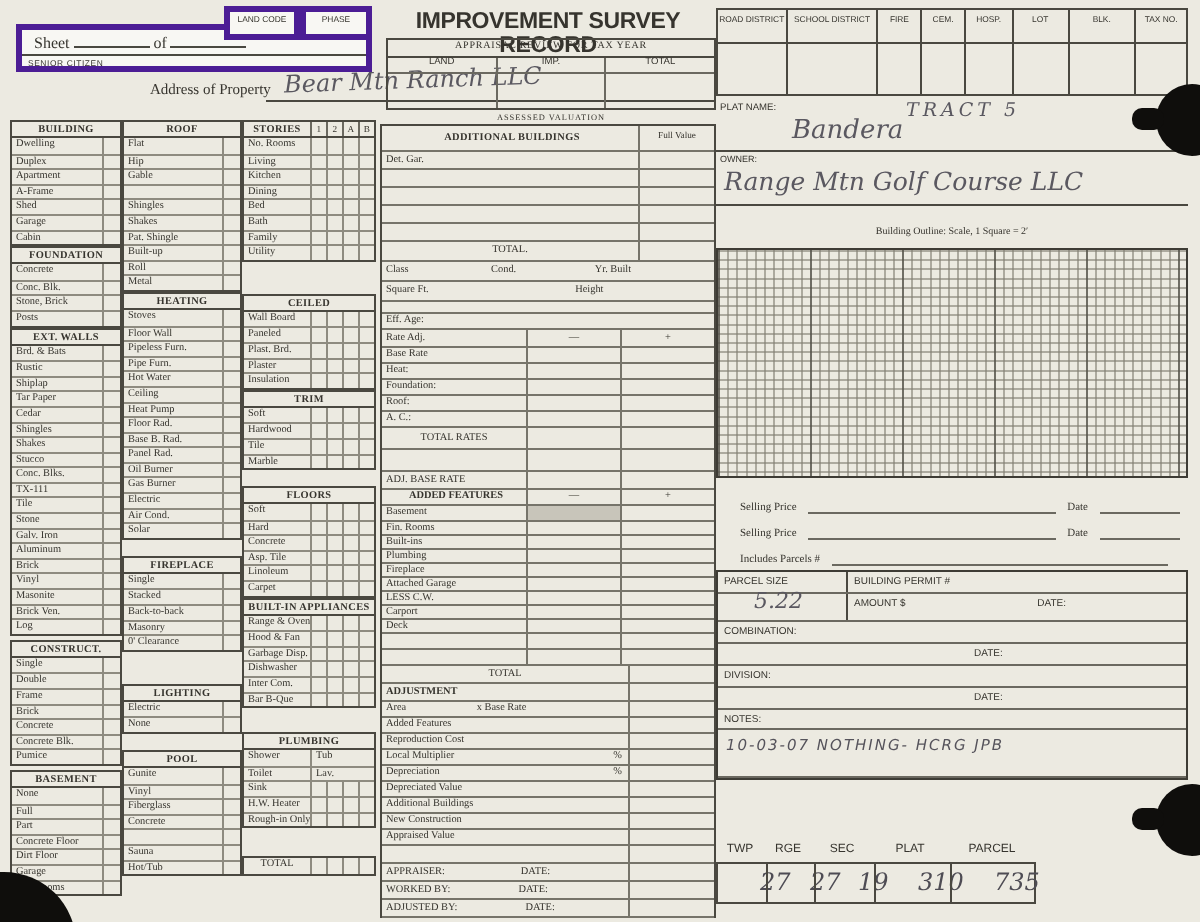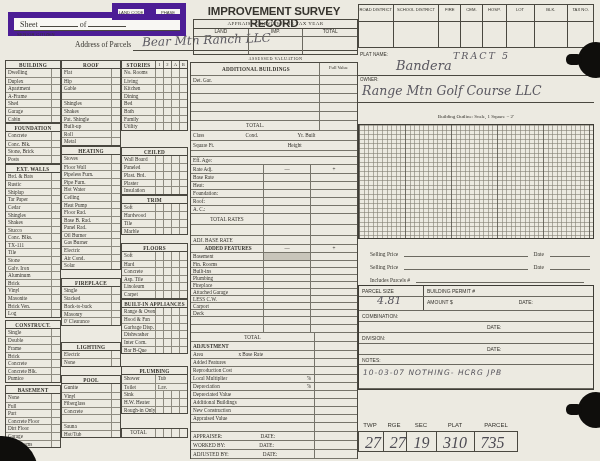--- a/index.html
+++ b/index.html
@@ -1,21 +1,21 @@
 <!DOCTYPE html>
 <html><head>
 <meta charset="utf-8">
 <style>
   * { margin:0; padding:0; box-sizing:border-box; }
   html,body { width:600px; height:461px; }
   body { position:relative; background:#d8d5cb; font-family:"Liberation Serif",serif; color:#36342e; overflow:hidden; }
   #paper { position:absolute; inset:0; background:#eceae1; }
 
   
-  .whitebox { position:absolute; background:#f8f7f3; border:6px solid #4c1d95; }
+  .whitebox { position:absolute; background:#f8f7f3; border:3px solid #4c1d95; }
   #sheetbox { left:8px; top:12px; width:178px; height:24px; }
   #sheetrow { height:13px; border-bottom:1px solid #4a4840; font-size:8px; padding:2px 0 0 6px; }
   #sheetrow .uline { display:inline-block; width:38px; border-bottom:1px solid #4a4840; }
   #senior { font-size:4.2px; padding:1px 0 0 3px; letter-spacing:.3px; font-family:"Liberation Sans",sans-serif; }
   #landcode { left:112px; top:3px; width:38px; height:17px; }
   #phasebox { left:150px; top:3px; width:36px; height:17px; }
   .tinybox-lbl { font-size:4.2px; text-align:center; padding-top:1px; font-family:"Liberation Sans",sans-serif; }
   #addr { position:absolute; left:75px; top:40px; font-size:7.5px; }
   #addr-line { position:absolute; left:133px; top:50px; width:224px; border-bottom:1px solid #4a4840; }
   #addr-hw { position:absolute; left:142px; top:33px; }
@@ -97,21 +97,21 @@
   .pc2 { flex:1; padding:2px 0 0 3px; position:relative; }
   .ph11 { height:11px; } .ph14 { height:14px; } .ph10 { height:10px; }
   .pdate { position:absolute; right:60px; top:2px; }
   #parcel-hw { position:absolute; left:18px; top:8px; font-size:11px; }
   .rdate { text-align:left; padding-left:128px; }
   #notes-hw { height:24px; padding:3px 0 0 4px; }
   #footer { position:absolute; left:358px; top:419px; width:160px; font-family:"Liberation Sans",sans-serif; }
   #ft-h { display:flex; font-size:6px; height:12px; }
   #ft-h div { text-align:center; padding-top:3px; }
   #ft-v { display:flex; height:21px; border:1px solid #4a4840; }
-  #ft-v div { border-left:1px solid #4a4840; font-size:16px; padding:2px 0 0 6px;font-family:Liberation Serif, serif; }
+  #ft-v div { border-left:1px solid #4a4840; font-size:12px; padding:2px 0 0 21px; }
   #ft-v div:first-child { border-left:0; }
 
   
   .hw { font-family:"DejaVu Serif",serif; font-style:italic; color:#5a5860; }
   .hw-print { font-family:"DejaVu Sans",sans-serif; font-style:italic; color:#55535b; font-size:7.5px; letter-spacing:1px; }
   #addr-hw { font-size:12px; transform:rotate(-2deg); }
   .ftv { font-family:"DejaVu Serif",serif; font-style:italic; color:#4e4c54; }
 
   
   .punch { position:absolute; background:#0f0e0c; border-radius:50%; width:36px; height:36px; }
@@ -131,21 +131,21 @@
       <span class="uline"></span>
     </div>
     <div id="senior">SENIOR CITIZEN</div>
   </div>
   <div class="whitebox" id="landcode">
     <div class="tinybox-lbl">LAND CODE</div>
   </div>
   <div class="whitebox" id="phasebox">
     <div class="tinybox-lbl">PHASE</div>
   </div>
-  <div id="addr">Address of Parcels</div>
+  <div id="addr">Address of Property</div>
   <div id="addr-line"></div>
   <div id="addr-hw" class="hw">Bear Mtn Ranch LLC</div>
 
   <div id="title">IMPROVEMENT SURVEY RECORD</div>
   <div id="valbox">
     <div id="val-cap">APPRAISAL REVIEW FOR TAX YEAR</div>
     <div id="val-cols">
         <div class="vc">LAND</div>
         <div class="vc">IMP.</div>
         <div class="vc">TOTAL</div>
@@ -1129,21 +1129,21 @@
         </div>
       <div class="prow ph11">
           <div class="pc2 rdate">DATE:</div>
         </div>
       <div class="prow ph10">
           <div class="pc2">NOTES:</div>
         </div>
       <div class="prow" id="notes-hw">
           <div class="hw-print">10-03-07  NOTHING- HCRG  JPB</div>
         </div>
-      <div id="parcel-hw" class="hw">4.81</div>
+      <div id="parcel-hw" class="hw">5.22</div>
     </div>
   </div>
 
   <div id="footer">
     <div id="ft-h">
         <div style="width: 24px;">TWP</div>
         <div style="width: 24px;">RGE</div>
         <div style="width: 30px;">SEC</div>
         <div style="width: 38px;">PLAT</div>
         <div style="width: 44px;">PARCEL</div>

